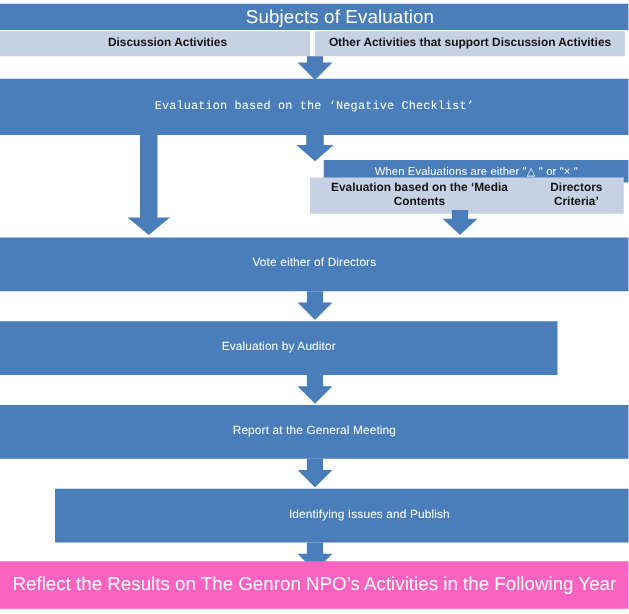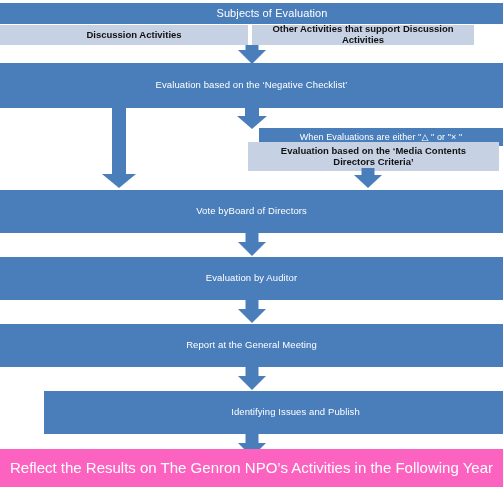--- a/index.html
+++ b/index.html
@@ -38,21 +38,21 @@
     color: #111111;
     font-size: 9.5px;
     font-weight: bold;
   }
   .bar-pink {
     background: #fc62c0;
     color: #ffffff;
     font-size: 15px;
   }
   .title-bar {
-    font-size: 11px;
+    font-size: 15px;
     padding-left: 41px;
   }
   
   .arrow {
     position: absolute;
   }
   .arrow .shaft {
     position: absolute;
     left: 50%;
     top: 0;
@@ -63,42 +63,42 @@
     position: absolute;
     left: 50%;
     transform: translateX(-50%);
     width: 0;
     height: 0;
     border-left: 14px solid transparent;
     border-right: 14px solid transparent;
     border-top: 14px solid #4a7ebb;
   }
   .multi-line {
-    flex-direction: column;
+    flex-direction: row;
     justify-content: center;
   }
   .multi-line > span { display: block; }
 </style>
 </head>
 <body>
 
 <div id="flowchart">
 
   <div class="bar bar-blue title-bar" style="left:0px; top:3px; width:503px; height:21px;">Subjects of Evaluation</div>
 
   <div class="bar bar-light" style="left:0px; top:25px; width:248px; height:20px;padding-left:20px;">Discussion Activities</div>
 
-  <div class="bar bar-light" style="left:252px; top:25px; width:222px; height:20px;">Other Activities that support Discussion Activities</div>
+  <div class="bar bar-light" style="left:252px; top:25px; width:248px; height:20px;">Other Activities that support Discussion Activities</div>
 
   <div class="arrow" style="left:234px; top:45px; width:36px; height:18px;">
     <span class="shaft" style="width:13px; height:6px;"></span>
     <span class="head" style="top:5px;"></span>
   </div>
 
-  <div class="bar bar-blue" style="left:0px; top:63px; width:503px; height:45px;">Evaluation based on the ‘Negative Checklist’</div>
+  <div class="bar bar-blue" style="left:0px; top:63px; width:503px; height:45px;font-family:Liberation Mono, monospace;">Evaluation based on the ‘Negative Checklist’</div>
 
   <div class="arrow" style="left:99px; top:108px; width:40px; height:80px;">
     <span class="shaft" style="width:14px; height:68px;"></span>
     <span class="head" style="top:66px; border-left-width:17px; border-right-width:17px; border-top-width:14px;"></span>
   </div>
 
   <div class="arrow" style="left:232px; top:108px; width:40px; height:22px;">
     <span class="shaft" style="width:14px; height:10px;"></span>
     <span class="head" style="top:8px; border-left-width:15px; border-right-width:15px; border-top-width:13px;"></span>
   </div>
@@ -108,28 +108,28 @@
   <div class="bar bar-light multi-line" style="left:248px; top:142px; width:251px; height:29px;">
     <span>Evaluation based on the ‘Media Contents</span>
     <span>Directors Criteria’</span>
   </div>
 
   <div class="arrow" style="left:350px; top:168px; width:36px; height:22px;">
     <span class="shaft" style="width:13px; height:9px;"></span>
     <span class="head" style="top:7px; border-left-width:14px; border-right-width:14px; border-top-width:13px;"></span>
   </div>
 
-  <div class="bar bar-blue" style="left:0px; top:190px; width:503px; height:43px;">Vote byBoard of Directors</div>
+  <div class="bar bar-blue" style="left:0px; top:190px; width:503px; height:43px;">Vote either of Directors</div>
 
   <div class="arrow" style="left:234px; top:233px; width:36px; height:24px;">
     <span class="shaft" style="width:13px; height:11px;"></span>
     <span class="head" style="top:9px;"></span>
   </div>
 
-  <div class="bar bar-blue" style="left:0px; top:257px; width:503px; height:43px;">Evaluation by Auditor</div>
+  <div class="bar bar-blue" style="left:0px; top:257px; width:446px; height:43px;">Evaluation by Auditor</div>
 
   <div class="arrow" style="left:234px; top:300px; width:36px; height:24px;">
     <span class="shaft" style="width:13px; height:11px;"></span>
     <span class="head" style="top:9px;"></span>
   </div>
 
   <div class="bar bar-blue" style="left:0px; top:324px; width:503px; height:43px;">Report at the General Meeting</div>
 
   <div class="arrow" style="left:234px; top:367px; width:36px; height:24px;">
     <span class="shaft" style="width:13px; height:11px;"></span>

